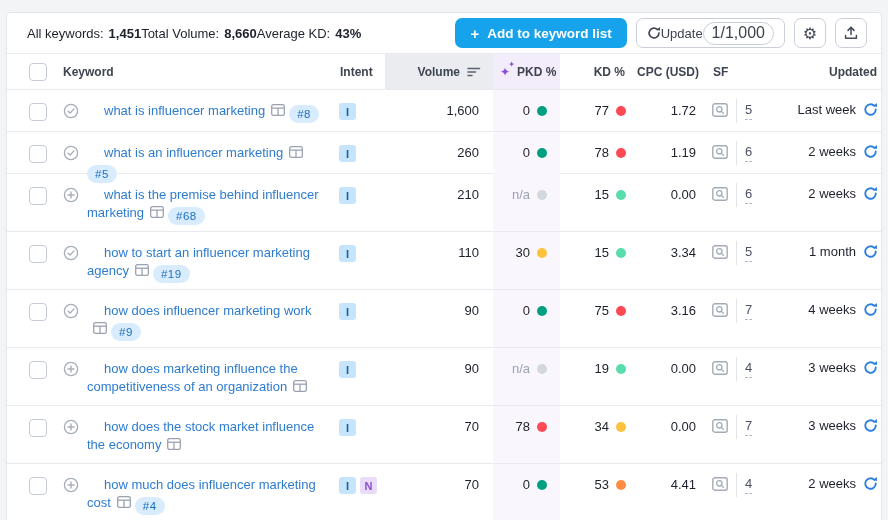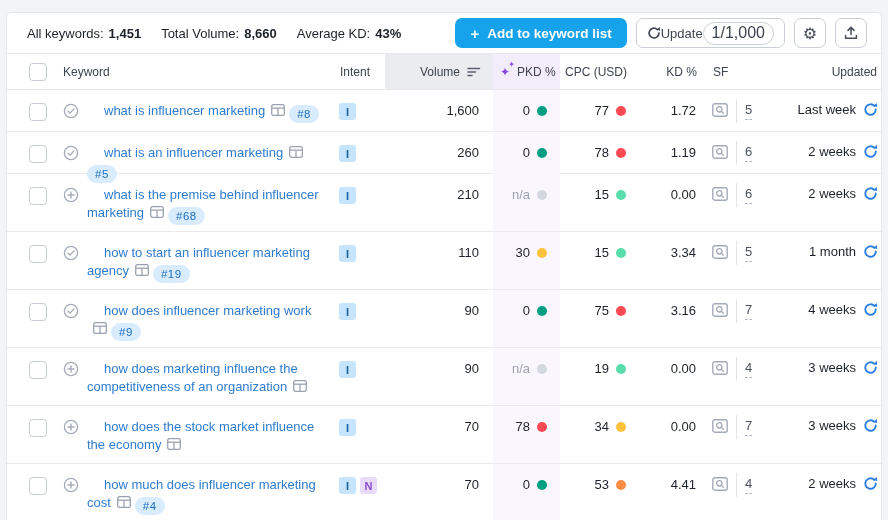--- a/index.html
+++ b/index.html
@@ -3,40 +3,40 @@
 <meta charset="utf-8">
 <style>
   html,body{margin:0;padding:0;background:#f3f4f6;width:888px;height:520px;overflow:hidden;
     font-family:"Liberation Sans","DejaVu Sans",sans-serif;-webkit-font-smoothing:antialiased;}
   .card{margin:12px 6px 0;background:#fff;border:1px solid #e3e6ea;border-bottom:none;
     border-radius:5px 5px 0 0;height:508px;box-sizing:border-box;overflow:hidden;}
 
   
   .toolbar{height:41px;display:flex;align-items:center;justify-content:space-between;
     padding:0 14px 0 20px;border-bottom:1px solid #e8eaee;box-sizing:border-box;}
-  .stats{display:flex;gap:20px;font-size:13px;color:#1d212b;}
+  .stats{display:flex;font-size:13px;color:#1d212b;}
   .stat{display:flex;gap:5px;align-items:center;}
   .stat b{font-weight:700;}
   .actions{display:flex;align-items:center;gap:9px;}
   .btn-primary{display:flex;align-items:center;gap:8px;background:#17a2ec;color:#fff;border:none;
     height:30px;padding:0 15px;border-radius:7px;font-size:13.5px;font-weight:700;cursor:pointer;
     font-family:inherit;}
   .btn-primary .plus{font-size:15px;font-weight:700;}
   .btn-ghost{display:flex;align-items:center;gap:0;background:#fff;border:1px solid #c9ced8;
     height:30px;padding:0 10px;border-radius:7px;font-size:13px;color:#3d4350;cursor:pointer;
     font-family:inherit;}
   .quota{border:1px solid #c9ced8;border-radius:999px;padding:1px 8px 2px;font-size:16px;color:#3d4350;}
   .btn-icon{width:32px;height:30px;display:flex;align-items:center;justify-content:center;
     background:#fff;border:1px solid #c9ced8;border-radius:7px;cursor:pointer;color:#454b57;
     font-size:16px;font-family:inherit;}
 
   
   .grid{display:grid;grid-template-columns:56px 274px 48px 108px 67px 72px 72px 76px 113px;}
   .hrow{height:35px;border-bottom:1px solid #e8eaee;}
-  .hrow .hcell{display:flex;align-items:center;font-size:12px;color:#3e4450;}
+  .hrow .hcell{display:flex;align-items:center;font-size:12px;color:#3e4450;font-weight:bold;}
   .hc-check{padding-left:22px;}
   .hc-vol{justify-content:flex-end;background:#eaecef;padding-right:12px;gap:7px;}
   .hc-pkd{background:#f3ecfa;padding-left:7px;}
   .hc-kd{justify-content:flex-end;padding-right:7px;}
   .hc-cpc{justify-content:flex-end;padding-right:5px;}
   .hc-sf{padding-left:9px;}
   .hc-upd{justify-content:flex-end;padding-right:16px;}
 
   .row{border-bottom:1px solid #e8eaee;height:42px;box-sizing:border-box;}
   .row.tall{height:58px;}
@@ -145,25 +145,25 @@
               <line x1="1" y1="6" x2="8.5" y2="6"></line>
               <line x1="1" y1="9.5" x2="5" y2="9.5"></line>
             </g>
           </svg>
       </span>
     </div>
     <div class="hcell hc-pkd">
       <span class="sparkle"><span class="s1">✦</span><span class="s2">✦</span></span>
       <span>PKD %</span>
     </div>
+    <div class="hcell hc-kd">
+      <span>KD %</span>
+    </div>
     <div class="hcell hc-cpc">
       <span>CPC (USD)</span>
-    </div>
-    <div class="hcell hc-kd">
-      <span>KD %</span>
     </div>
     <div class="hcell hc-sf">
       <span>SF</span>
     </div>
     <div class="hcell hc-upd">
       <span>Updated</span>
     </div>
   </div>
 
   <div id="rows">

